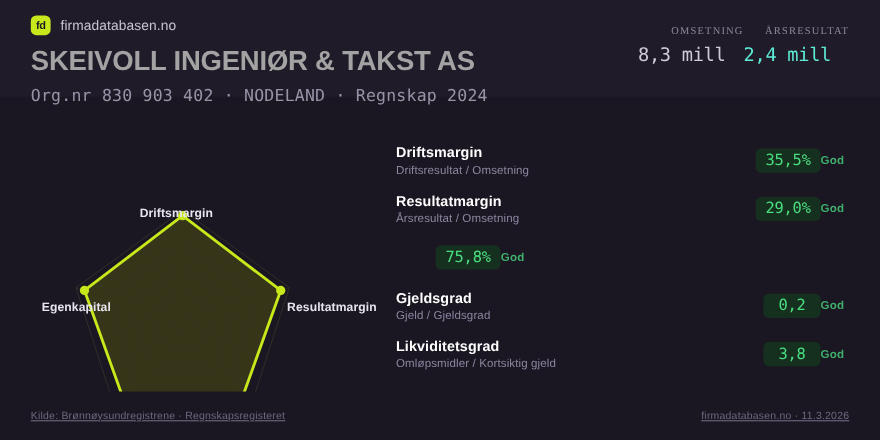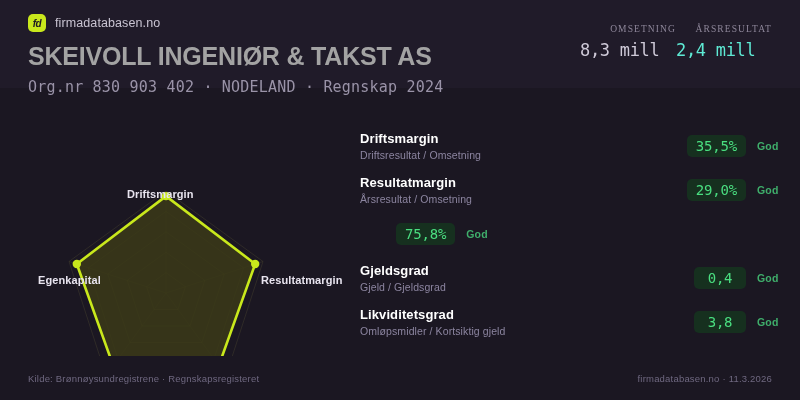--- a/index.html
+++ b/index.html
@@ -21,21 +21,20 @@
     padding:14px 28px 0 28px;
   }
   #brand-row { display:flex; align-items:center; gap:9px; }
   #logo-badge {
     width:18px; height:18px; border-radius:5px;
     background:#c9e81c;
     display:flex; align-items:center; justify-content:center;
     font-size:10px; font-weight:bold; color:#1b1722;
     font-family:"Liberation Sans", sans-serif;
     letter-spacing:-0.5px;
-    font-style:italic;
   }
   #brand-name { font-size:12.5px; color:#c9c4d2; letter-spacing:.1px; }
   #company-title {
     font-size:25px; font-weight:bold; color:#a3a3a3;
     letter-spacing:-0.2px; margin-top:10px; white-space:nowrap;
   }
   #company-sub {
     font-size:15px; color:#9a93a8; margin-top:7px;
     letter-spacing:.2px; white-space:nowrap;
   }
@@ -67,29 +66,29 @@
   .metric-text { flex:1; }
   .metric-name { font-size:13px; font-weight:bold; color:#ffffff; letter-spacing:.1px; }
   .metric-formula { font-size:10.5px; color:#8c85a0; margin-top:3px; letter-spacing:.1px; }
   .metric-value-wrap { display:flex; align-items:center; justify-content:flex-end; }
   .metric-badge {
     background:#16301f; color:#4ade80;
     border-radius:5px; padding:3px 9px;
     font-size:14px; letter-spacing:-.2px; min-width:52px; text-align:center;margin-left:36px;
   }
   .metric-rating {
-    width:46px; text-align:left; padding-left:11px;
+    width:46px; text-align:left; 
     font-size:10.5px; font-weight:bold; color:#3fae6b; letter-spacing:.2px;
   }
 
   
   #footer {
     position:absolute; left:0; bottom:0; width:800px; height:44px;
     display:flex; align-items:center; justify-content:space-between;
-    padding:0 28px; font-size:9.5px; color:#6f6880; letter-spacing:.2px;
+    padding:0 28px; font-size:9.5px; color:#6f6880; letter-spacing:.2px;text-decoration:underline;
   }
 </style>
 </head>
 <body>
 
 <div id="header">
 
   <div>
     <div id="brand-row">
       <div id="logo-badge">fd</div>
@@ -174,21 +173,21 @@
         <div class="metric-rating">God</div>
       </div>
     </div>
 
     <div class="metric-row">
       <div class="metric-text">
         <div class="metric-name">Gjeldsgrad</div>
         <div class="metric-formula">Gjeld / Gjeldsgrad</div>
       </div>
       <div class="metric-value-wrap">
-        <div class="metric-badge mono">0,4</div>
+        <div class="metric-badge mono">0,2</div>
         <div class="metric-rating">God</div>
       </div>
     </div>
 
     <div class="metric-row">
       <div class="metric-text">
         <div class="metric-name">Likviditetsgrad</div>
         <div class="metric-formula">Omløpsmidler / Kortsiktig gjeld</div>
       </div>
       <div class="metric-value-wrap">

